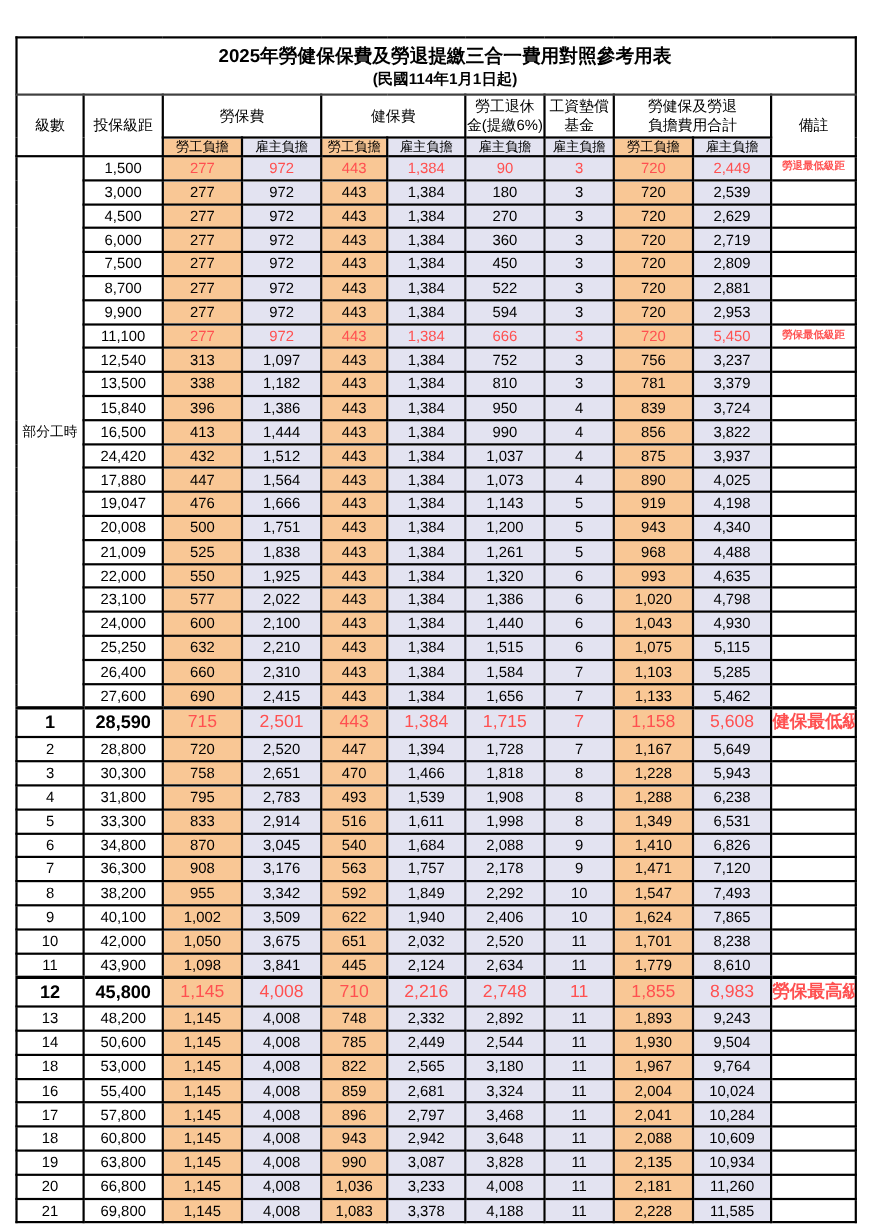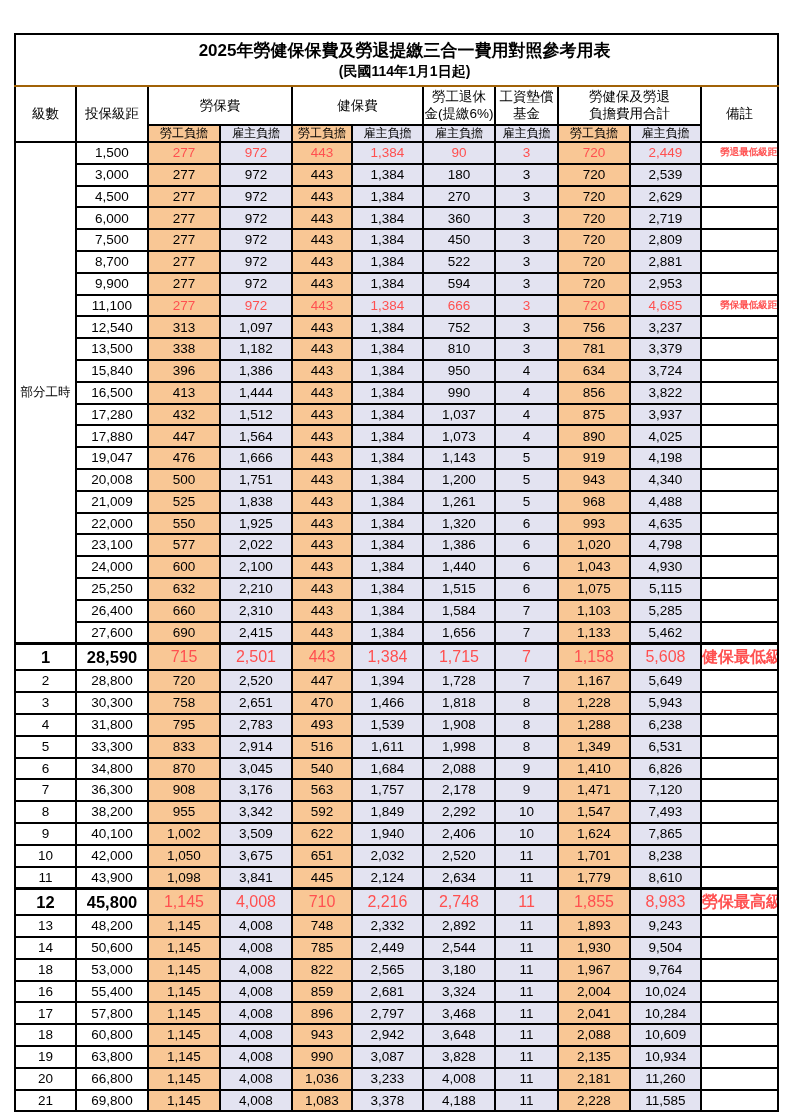--- a/index.html
+++ b/index.html
@@ -1,33 +1,33 @@
 <!DOCTYPE html>
 <html><head>
 <meta charset="utf-8">
 <style>
   html,body{margin:0;padding:0;background:#fff;}
   body{width:791px;height:1120px;position:relative;font-family:"Liberation Sans","DejaVu Sans",sans-serif;color:#000;}
   .sheet{position:absolute;left:14px;top:33px;}
   table{border-collapse:collapse;table-layout:fixed;width:763px;}
   td,th{border:2px solid #000;padding:0;text-align:center;vertical-align:middle;line-height:1.15;overflow:hidden;white-space:nowrap;font-weight:normal;}
   
-  tr.title-row td{height:50px;border-bottom:2px solid #a16207;padding-left:16px;}
+  tr.title-row td{height:50px;border-bottom:2px solid #404040;padding-left:16px;}
   .title-main{font-size:17px;font-weight:bold;}
   .title-sub{font-size:14px;font-weight:bold;margin-top:2px;}
   
   tr.h1 td{height:37px;font-size:13.5px;}
   tr.h2 td{height:15px;font-size:12px;}
   .two-line div{line-height:1.25;}
   
   tbody td{height:19.8px;font-size:13.5px;}
   td.emp{background:#F9C795;}
   td.er{background:#E3E3F1;}
   td.part{font-size:12.5px;letter-spacing:0;margin-top:24px;}
-  td.remark{font-size:9.5px;font-weight:bold;color:#FF5050;text-align:right;}
+  td.remark{font-size:9.5px;font-weight:bold;color:#FF5050;}
   tr.red td.val{color:#FF5050;}
   tr.big td{height:24px;font-size:16px;}
   tr.big td.id{font-weight:bold;font-size:16.5px;}
   tr.sep td{border-top:3px solid #000;}
 </style>
 </head>
 <body>
 
 <div class="sheet">
   <table>
@@ -176,21 +176,21 @@
         <tr class="red">
 
     <td class="id">11,100</td>
     <td class="emp val">277</td>
     <td class="er val">972</td>
     <td class="emp val">443</td>
     <td class="er val">1,384</td>
     <td class="er val">666</td>
     <td class="er val">3</td>
     <td class="emp val">720</td>
-    <td class="er val">4,685</td>
+    <td class="er val">5,450</td>
     <td class="remark">勞保最低級距</td>
   </tr>
         <tr>
 
     <td class="id">12,540</td>
     <td class="emp val">313</td>
     <td class="er val">1,097</td>
     <td class="emp val">443</td>
     <td class="er val">1,384</td>
     <td class="er val">752</td>
@@ -214,40 +214,40 @@
   </tr>
         <tr>
 
     <td class="id">15,840</td>
     <td class="emp val">396</td>
     <td class="er val">1,386</td>
     <td class="emp val">443</td>
     <td class="er val">1,384</td>
     <td class="er val">950</td>
     <td class="er val">4</td>
-    <td class="emp val">634</td>
+    <td class="emp val">839</td>
     <td class="er val">3,724</td>
     <td class="remark"></td>
   </tr>
         <tr>
 
     <td class="id">16,500</td>
     <td class="emp val">413</td>
     <td class="er val">1,444</td>
     <td class="emp val">443</td>
     <td class="er val">1,384</td>
     <td class="er val">990</td>
     <td class="er val">4</td>
     <td class="emp val">856</td>
     <td class="er val">3,822</td>
     <td class="remark"></td>
   </tr>
         <tr>
 
-    <td class="id">17,280</td>
+    <td class="id">24,420</td>
     <td class="emp val">432</td>
     <td class="er val">1,512</td>
     <td class="emp val">443</td>
     <td class="er val">1,384</td>
     <td class="er val">1,037</td>
     <td class="er val">4</td>
     <td class="emp val">875</td>
     <td class="er val">3,937</td>
     <td class="remark"></td>
   </tr>

